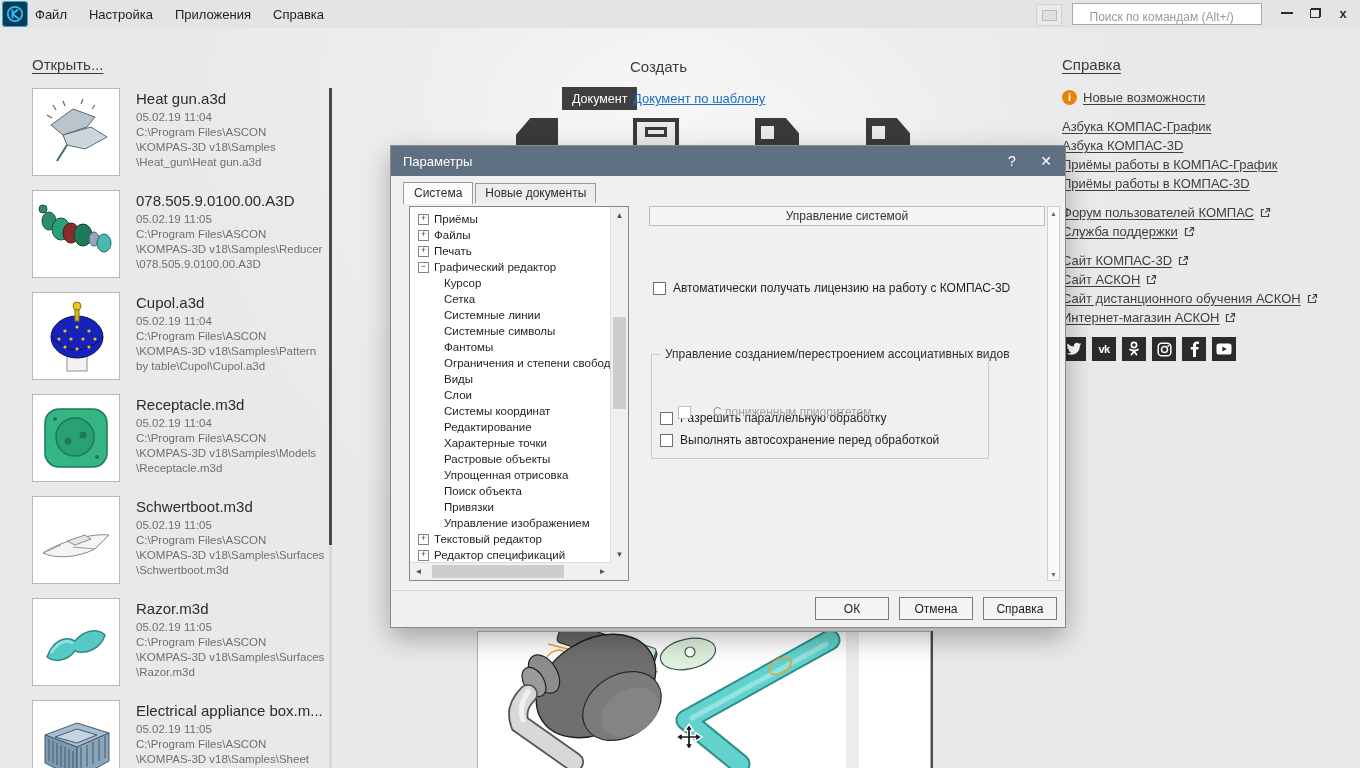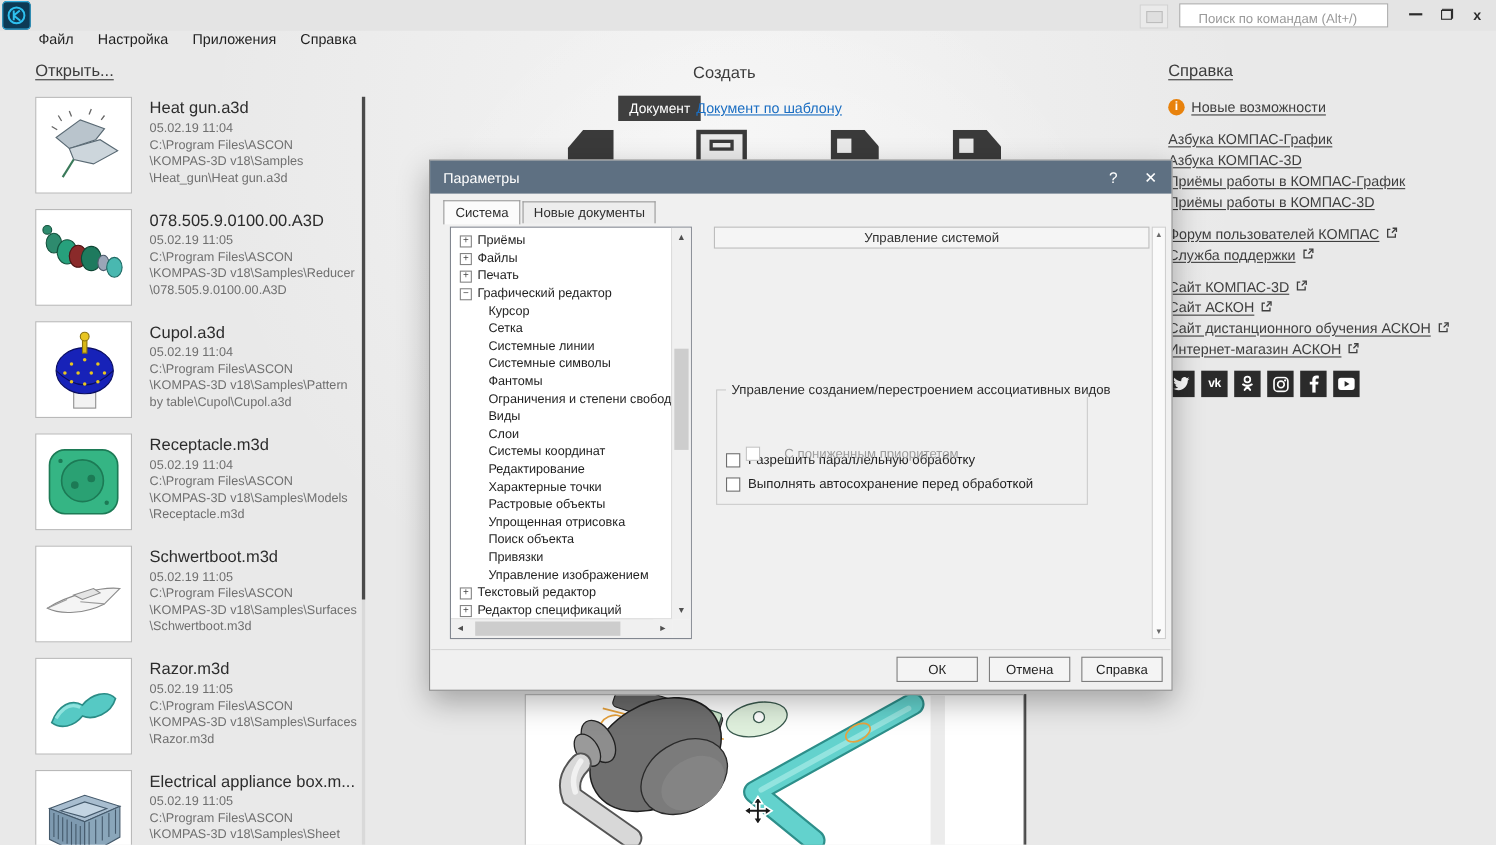--- a/index.html
+++ b/index.html
@@ -14,21 +14,21 @@
     background:
       radial-gradient(circle 470px at 695px 295px, rgba(255,255,255,.55), rgba(255,255,255,0) 71%),
       radial-gradient(circle 640px at 660px 120px, rgba(246,246,246,.8), rgba(246,246,246,0) 74%);
   }
   .abs{position:absolute;}
 
   
   .topbar{position:absolute;left:0;top:0;width:1360px;height:28px;background:#e4e4e4;}
   .app-logo{position:absolute;left:2px;top:1px;width:26px;height:26px;background:#0d3a55;border-radius:4px;
     display:flex;align-items:center;justify-content:center;box-shadow:0 0 0 1px #2ea8d8 inset;}
-  .menubar{position:absolute;left:32px;top:0;height:28px;display:flex;align-items:center;gap:16px;font-size:13px;color:#1f1f1f;margin-top:21px;}
+  .menubar{position:absolute;left:32px;top:0;height:28px;display:flex;align-items:center;gap:16px;font-size:13px;color:#1f1f1f;}
   .menubar .menu-item{cursor:default;padding:2px 3px;}
   .screenshot-btn{position:absolute;left:1036px;top:4px;width:24px;height:20px;border:1px solid #cfcfcf;background:#ececec;opacity:.85;
     display:flex;align-items:center;justify-content:center;}
   .screenshot-btn .inner{width:13px;height:9px;border:1px solid #b7b7b7;background:#dfdfdf;}
   .searchbox{position:absolute;left:1072px;top:3px;width:190px;height:22px;background:#ffffff;border:1px solid #ababab;
     display:flex;align-items:center;padding:0 6px;gap:5px;box-sizing:border-box;flex-direction:column;}
   .searchbox input{border:none;outline:none;flex:1;font-size:12px;color:#5a5a5a;background:transparent;
     font-family:"Liberation Sans","DejaVu Sans",sans-serif;}
   .searchbox input::placeholder{color:#9a9a9a;}
   .winbtn{position:absolute;top:0;width:30px;height:26px;display:flex;align-items:center;justify-content:center;color:#2c2c2c;}
@@ -608,20 +608,24 @@
     </div>
     <div class="scroll-corner"></div>
   </div>
 
   <div class="panel-header">Управление системой</div>
   <div class="panel-vscroll">
     <div class="a" style="top:0">▲</div>
     <div class="a" style="bottom:0">▼</div>
   </div>
 
+  <div class="cb-row" style="left:262px;top:135px;">
+    <span class="cb"></span>
+    <span>Автоматически получать лицензию на работу с КОМПАС-3D</span>
+  </div>
 
   <div class="groupbox">
     <span class="gb-title">Управление созданием/перестроением ассоциативных видов</span>
     <div class="cb-row" style="left:8px;top:23px;margin-top:33px;">
       <span class="cb"></span>
       <span>Разрешить параллельную обработку</span>
     </div>
     <div class="cb-row disabled" style="left:26px;top:50px;gap:22px;">
       <span class="cb"></span>
       <span>С пониженным приоритетом</span>

